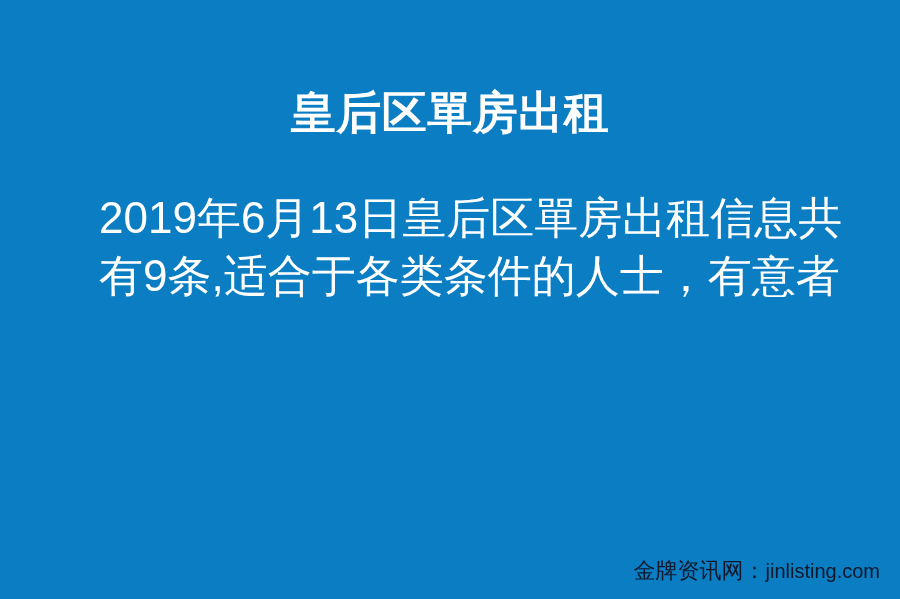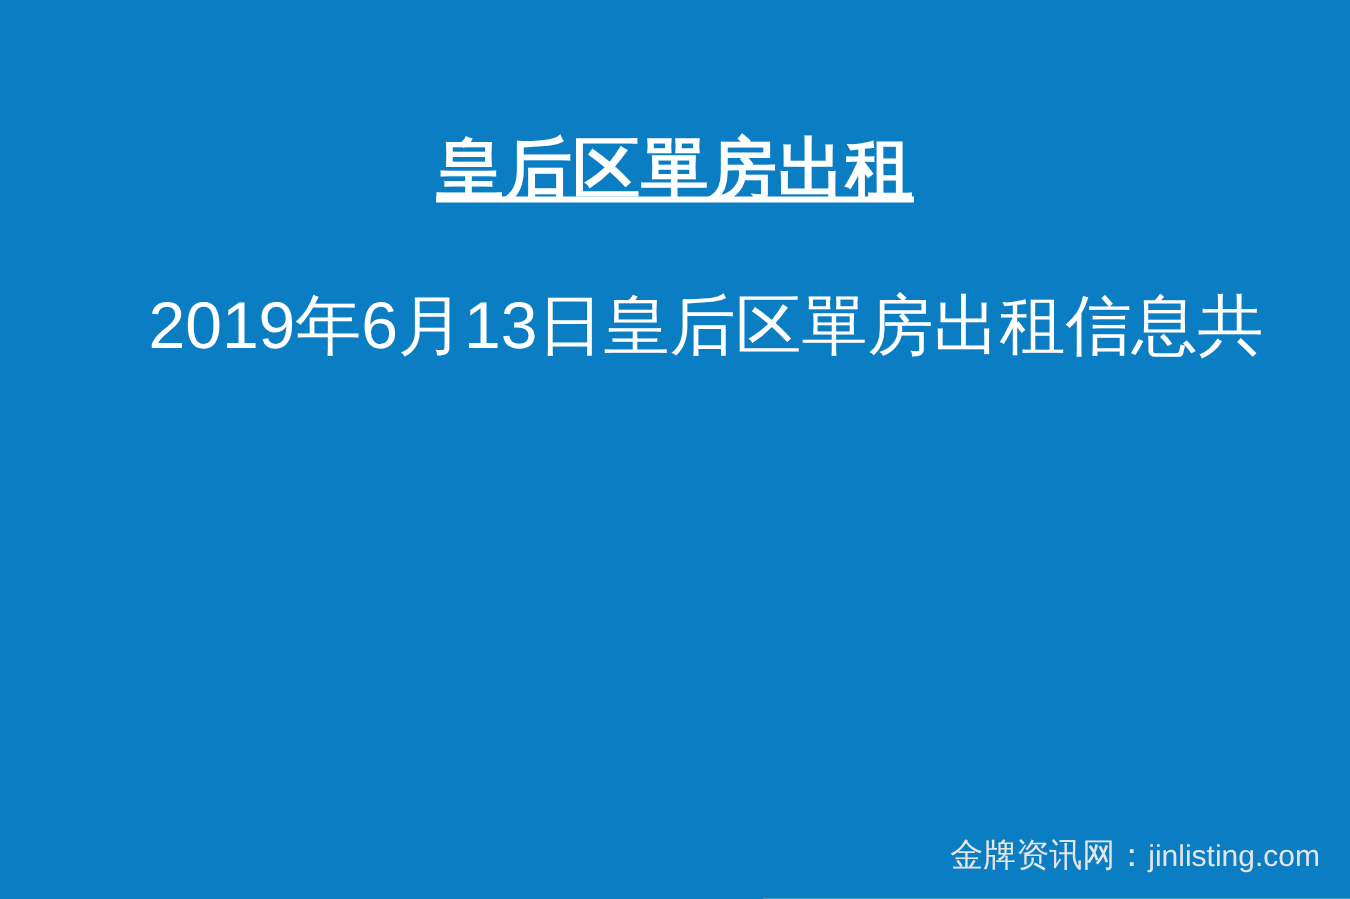--- a/index.html
+++ b/index.html
@@ -31,21 +31,20 @@
     left: 0;
     top: 84px;
     width: 900px;
     text-align: center;
     color: #ffffff;
     font-size: 45px;
     font-weight: bold;
     line-height: 58px;
     letter-spacing: 0.5px;
     white-space: nowrap;
-    text-decoration: underline;
   }
 
   
   #body-copy {
     position: absolute;
     left: 99px;
     top: 189px;
     width: 720px;
     color: #ffffff;
     font-size: 44px;
@@ -60,38 +59,39 @@
     white-space: nowrap;
   }
 
   
   #footer {
     position: absolute;
     right: 20px;
     bottom: 14px;
     display: flex;
     align-items: baseline;
-    color: #e5e5e5;
+    color: #0f172a;
     font-size: 22px;
     line-height: 28px;
     white-space: nowrap;
   }
 
   #footer .wm-label { font-size: 22px; }
   #footer .wm-domain { font-size: 20px; }
 </style>
 </head>
 <body>
 
 <div id="banner">
 
   <div id="title">皇后区單房出租</div>
 
   <div id="body-copy">
     <span class="copy-line">2019年6月13日皇后区單房出租信息共</span>
+    <span class="copy-line">有9条,适合于各类条件的人士，有意者</span>
   </div>
 
   <div id="footer">
     <span class="wm-label">金牌资讯网：</span>
     <span class="wm-domain">jinlisting.com</span>
   </div>
 
 </div>
 
 </body></html>

